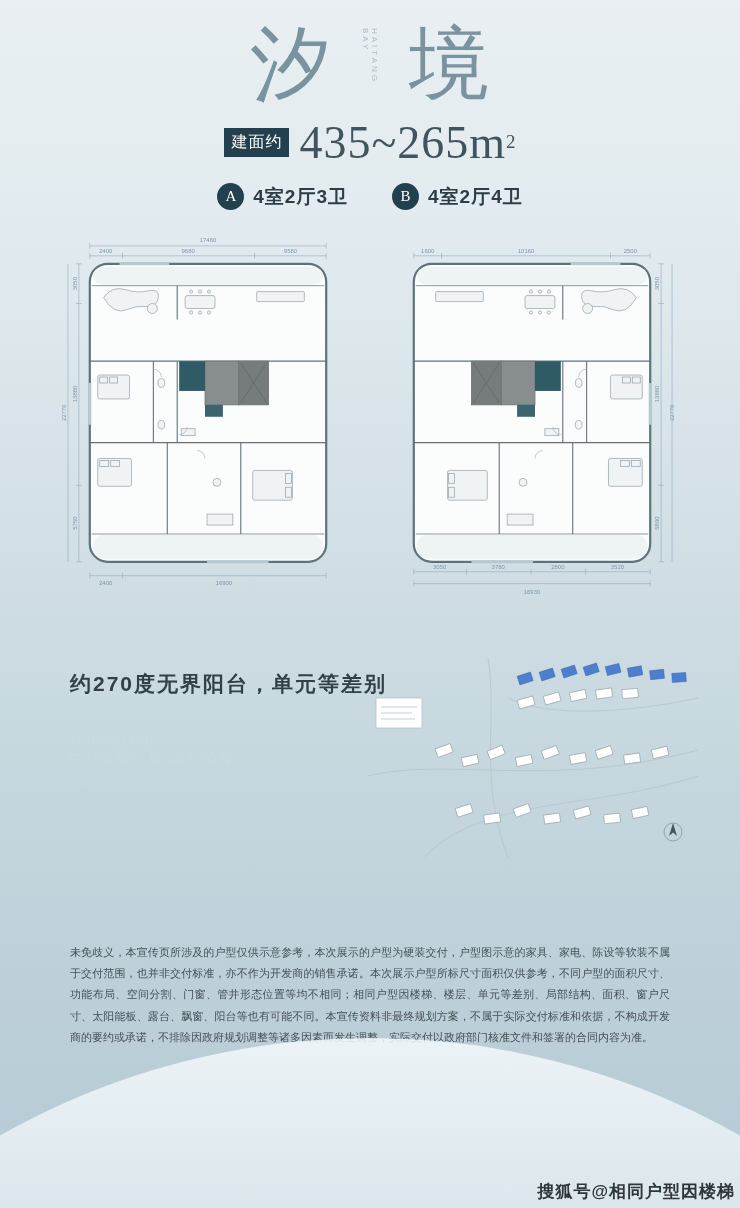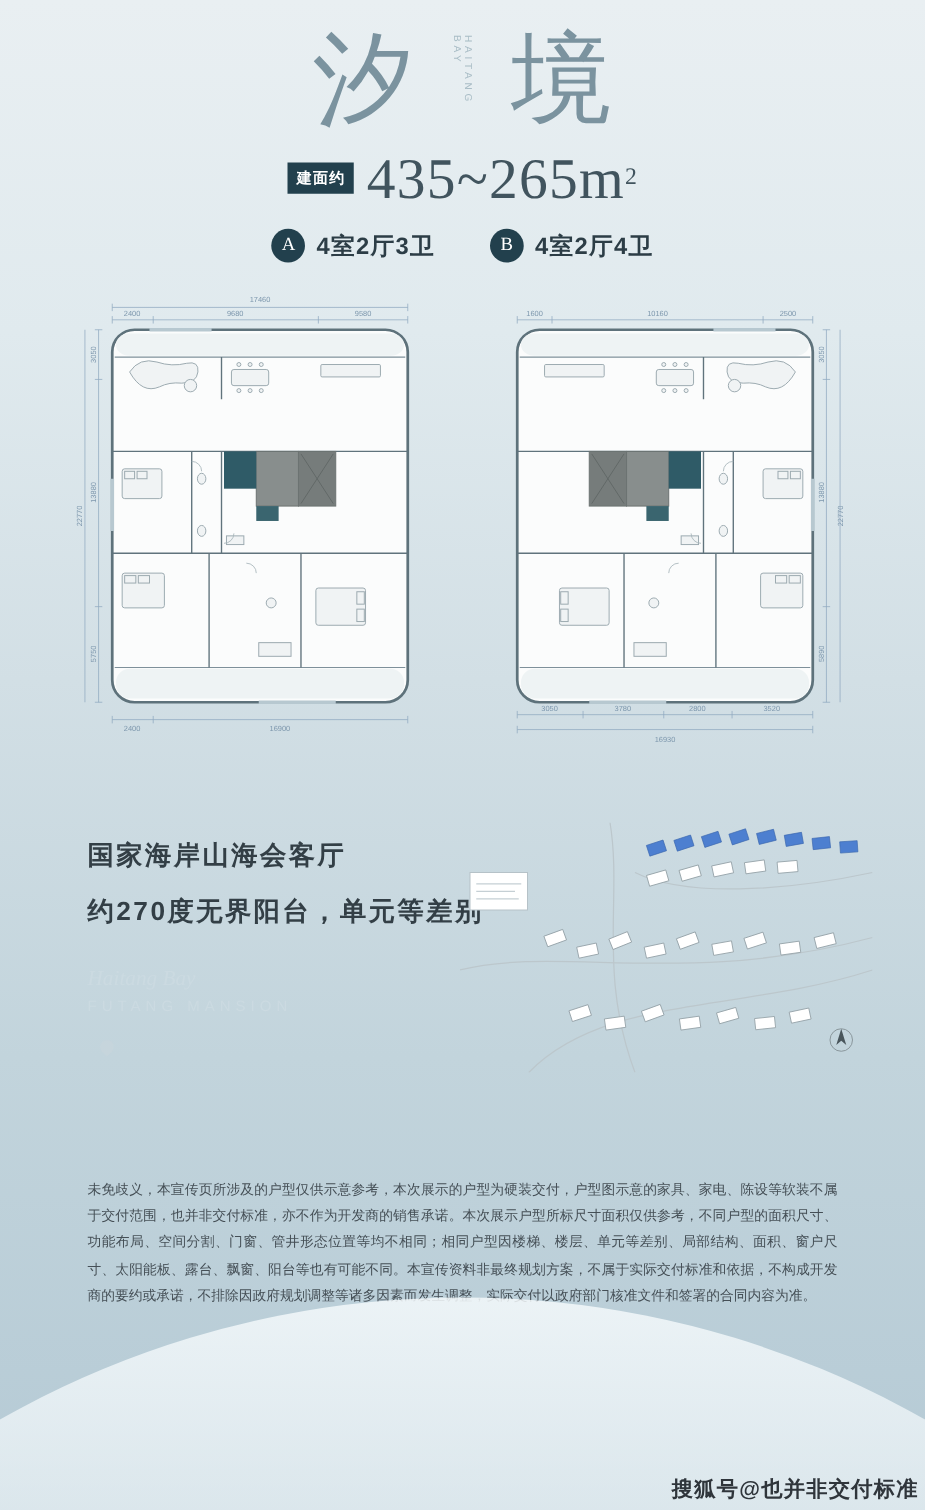--- a/index.html
+++ b/index.html
@@ -12,21 +12,21 @@
     position:absolute; left:50%; top:1038px; transform:translateX(-50%);
     width:1500px; height:1500px; border-radius:50%;
     background:linear-gradient(180deg, rgba(244,249,251,0.85) 0%, rgba(230,240,244,0.25) 30%, rgba(230,240,244,0) 55%);
     pointer-events:none;
   }
   
   .title-row { display:flex; justify-content:center; align-items:center; gap:30px; padding-top:22px; }
   .title-char { font-family:"Liberation Serif", serif; font-size:80px; line-height:1.05; color:#7b939f; }
   .title-vertical { writing-mode:vertical-rl; font-size:8px; letter-spacing:3px; color:#a9bdc6; height:72px; overflow:hidden; }
   .area-row { display:flex; justify-content:center; align-items:center; margin-top:10px; }
-  .area-prefix { background:#22404d; color:#ffffff; font-size:12px; padding:4px 7px; letter-spacing:1px; margin-right:10px;font-weight:bold; }
+  .area-prefix { background:#22404d; color:#ffffff; font-size:16px; padding:4px 7px; letter-spacing:1px; margin-right:10px; }
   .area-value { font-family:"Liberation Serif", serif; font-size:46px; color:#41545e; letter-spacing:1px; }
   .area-sup { font-family:"Liberation Serif", serif; font-size:19px; color:#41545e; vertical-align:top; line-height:1.6; }
   .badges { display:flex; justify-content:center; gap:44px; margin-top:14px; }
   .badge { display:flex; align-items:center; gap:9px; }
   .badge-circle { width:27px; height:27px; border-radius:50%; background:#22404d; color:#fff;
     display:flex; align-items:center; justify-content:center; font-size:15px; font-family:"Liberation Serif", serif; }
   .badge-label { font-size:19px; font-weight:700; color:#2c3d46; letter-spacing:1px; }
   
   .plans { display:flex; justify-content:center; gap:24px; margin-top:24px; }
   .plan-svg { width:300px; height:auto; display:block; }
@@ -229,21 +229,20 @@
           <line x1="270" y1="349" x2="270" y2="355"></line>
         <text x="151" y="362">16930</text>
       </g>
 
       <use href="#plan-body" transform="translate(302 0) scale(-1 1)"></use>
     </svg>
   </div>
 
   <div class="feature">
     <div>
-      <div class="feature-line">国家海岸山海会客厅</div>
       <div class="feature-line">约270度无界阳台，单元等差别</div>
       <div class="wm-en">
         <div class="wm1">Haitang Bay</div>
         <div class="wm2">FUTANG MANSION</div>
       </div>
       <span class="pin"></span>
     </div>
 
     <svg class="siteplan" viewBox="0 0 330 200">
       <g class="road">
@@ -293,14 +292,14 @@
       </g>
       <g>
         <circle cx="305" cy="174" r="9" fill="none" stroke="#8a979c" stroke-width="0.8"></circle>
         <polygon points="305,165 309,178 305,174.5 301,178" fill="#49565c"></polygon>
       </g>
     </svg>
   </div>
 
   <p class="disclaimer">未免歧义，本宣传页所涉及的户型仅供示意参考，本次展示的户型为硬装交付，户型图示意的家具、家电、陈设等软装不属于交付范围，也并非交付标准，亦不作为开发商的销售承诺。本次展示户型所标尺寸面积仅供参考，不同户型的面积尺寸、功能布局、空间分割、门窗、管井形态位置等均不相同；相同户型因楼梯、楼层、单元等差别、局部结构、面积、窗户尺寸、太阳能板、露台、飘窗、阳台等也有可能不同。本宣传资料非最终规划方案，不属于实际交付标准和依据，不构成开发商的要约或承诺，不排除因政府规划调整等诸多因素而发生调整，实际交付以政府部门核准文件和签署的合同内容为准。</p>
 
-  <div class="sohu">搜狐号@也并非交付标准</div>
+  <div class="sohu">搜狐号@相同户型因楼梯</div>
 </div>
 
 </body></html>

